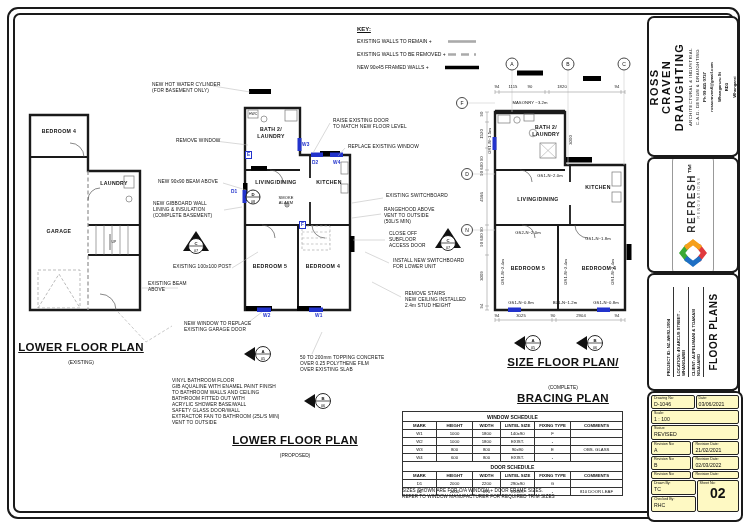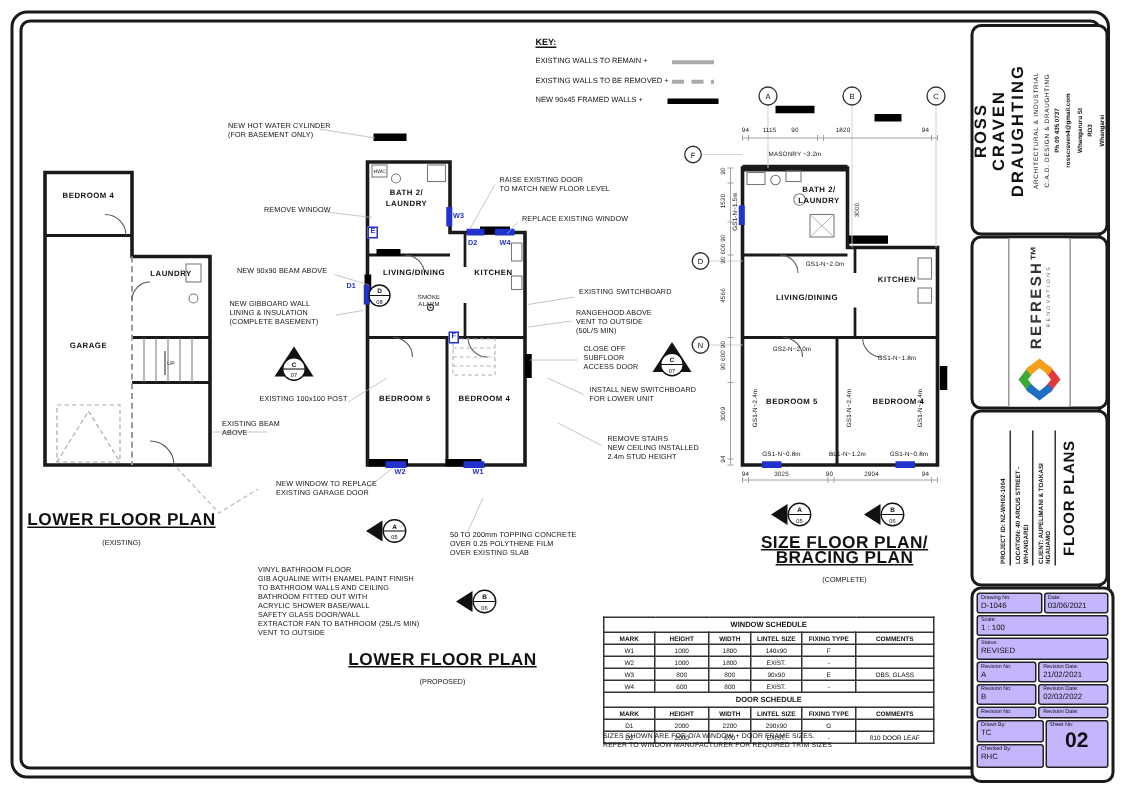--- a/index.html
+++ b/index.html
@@ -42,21 +42,21 @@
   .brand{font-size:10px;font-weight:bold;letter-spacing:1.6px;color:#333;}
   .brand-sub{font-size:3.4px;letter-spacing:1.6px;color:#555;}
   #tb-project{top:273px;height:114px;}
   #tb-project .rot{width:106px;height:80px;}
   .prj-row{width:100%;border-bottom:1px solid #333;font-size:4.2px;font-weight:bold;color:#111;
            display:flex;align-items:center;justify-content:flex-start;padding:2px 1px;text-align:left;}
   .prj-row:last-child{border-bottom:none;}
   .prj-big{font-size:10px;letter-spacing:.5px;justify-content:center;padding:4px 0;}
   #tb-info{top:391px;height:123px;display:block;padding:2px;}
   .ir{display:flex;gap:1px;margin-bottom:1px;}
-  .cell{border:1px solid #222;border-radius:2px;background:#c4b5fd;padding:1px 2px;flex:1;}
+  .cell{border:1px solid #222;border-radius:2px;background:#fef9c3;padding:1px 2px;flex:1;}
   .cl{font-size:3.6px;color:#111;line-height:1.1;}
   .cv{font-size:5.2px;color:#111;line-height:1.2;}
   .sheetno{font-size:14px;font-weight:bold;text-align:center;line-height:1.1;color:#111;}
 </style>
 </head>
 <body>
 
 <div id="sheet">
   <div class="frame-outer"></div>
   <div class="frame-inner"></div>
@@ -361,21 +361,21 @@
   <span class="lbl dim v" style="left:482px;top:114px">90</span>
   <span class="lbl dim v" style="left:482px;top:134px">1520</span>
   <span class="lbl dim v" style="left:482px;top:166px">90 600 90</span>
   <span class="lbl dim v" style="left:482px;top:197px">4566</span>
   <span class="lbl dim v" style="left:482px;top:237px">90 600 90</span>
   <span class="lbl dim v" style="left:482px;top:276px">3009</span>
   <span class="lbl dim v" style="left:482px;top:306px">94</span>
   <span class="lbl dim v" style="left:571px;top:140px">3000</span>
 
   <div class="ptitle" style="left:563px;top:356px">SIZE FLOOR PLAN/</div>
-  <div class="ptitle" style="left:563px;top:366px">BRACING PLAN</div>
+  <div class="ptitle" style="left:563px;top:392px">BRACING PLAN</div>
   <div class="psub c" style="left:563px;top:385px">(COMPLETE)</div>
 
   <div id="sched">
     <table class="sched">
       <colgroup>
           <col style="width:34px">
           <col style="width:36px">
           <col style="width:28px">
           <col style="width:34px">
           <col style="width:36px">

